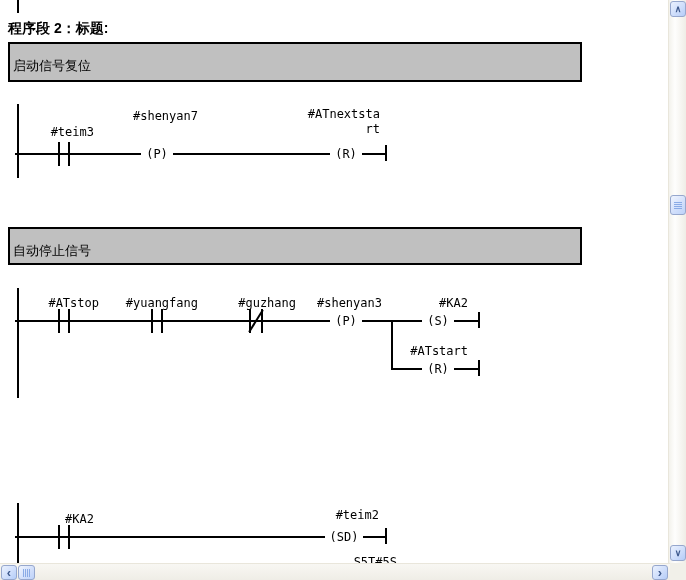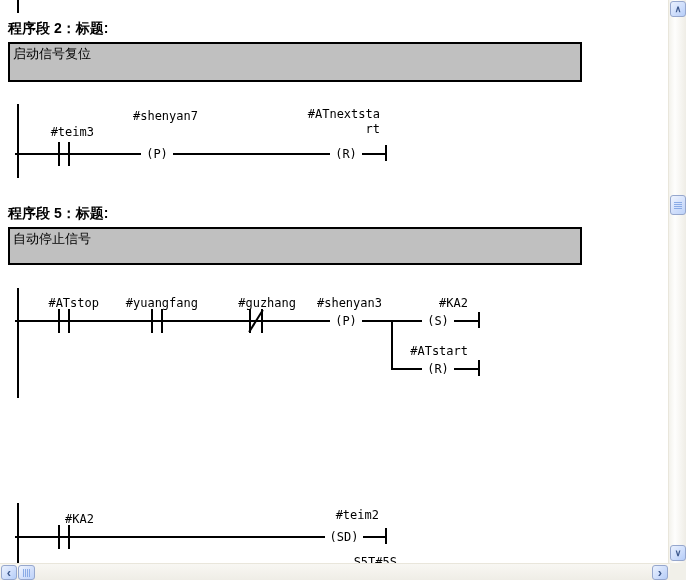--- a/index.html
+++ b/index.html
@@ -2,21 +2,21 @@
 <html><head>
 <meta charset="utf-8">
 <style>
   html,body{margin:0;padding:0;background:#fff;}
   #screen{position:relative;width:686px;height:580px;background:#ffffff;overflow:hidden;
           font-family:"Liberation Sans",sans-serif;color:#000;}
   
   .net-heading{position:absolute;left:8px;font-size:14px;font-weight:bold;white-space:nowrap;
                font-family:"Liberation Sans",sans-serif;}
   .comment-box{position:absolute;left:8px;width:574px;box-sizing:border-box;background:#c0c0c0;
-               border:2px solid #000;font-size:13px;line-height:17px;padding:1px 3px;}
+               border:2px solid #000;font-size:13px;line-height:17px;padding:13px 3px;}
   
   .rail,.bar,.vwire,.tick{position:absolute;width:2px;background:#000;}
   .wire{position:absolute;height:2px;background:#000;}
   .bar{height:24px;}
   .tick{height:16px;}
   .slash{position:absolute;width:2px;height:26px;background:#000;transform:rotate(32deg);}
   .lbl{position:absolute;font:12px "DejaVu Sans Mono",monospace;text-align:right;
        white-space:nowrap;z-index:3;}
   .lbl.wrap{white-space:normal;word-break:break-all;line-height:15px;}
   .coilsym{position:absolute;font:12px "DejaVu Sans Mono",monospace;text-align:center;
@@ -58,21 +58,20 @@
   <div class="lbl" style="left:34px;top:125px;width:60px">#teim3</div>
   <div class="bar" style="left:58px;top:142px"></div>
   <div class="bar" style="left:68px;top:142px"></div>
 
   <div class="lbl" style="left:118px;top:109px;width:80px">#shenyan7</div>
   <div class="coilsym" style="left:141px;top:146px;width:32px">(P)</div>
 
   <div class="lbl wrap" style="left:304px;top:107px;width:76px">#ATnextstart</div>
   <div class="coilsym" style="left:330px;top:146px;width:32px">(R)</div>
 
-  <div class="net-heading" style="top:205px">程序段 5：标题:</div>
   <div class="comment-box" style="top:227px;height:38px">自动停止信号</div>
 
   <div class="rail" style="left:17px;top:288px;height:110px"></div>
   <div class="wire" style="left:15px;top:320px;width:464px"></div>
   <div class="tick" style="left:478px;top:312px"></div>
 
   <div class="lbl" style="left:29px;top:296px;width:70px">#ATstop</div>
   <div class="bar" style="left:58px;top:309px"></div>
   <div class="bar" style="left:68px;top:309px"></div>
 

